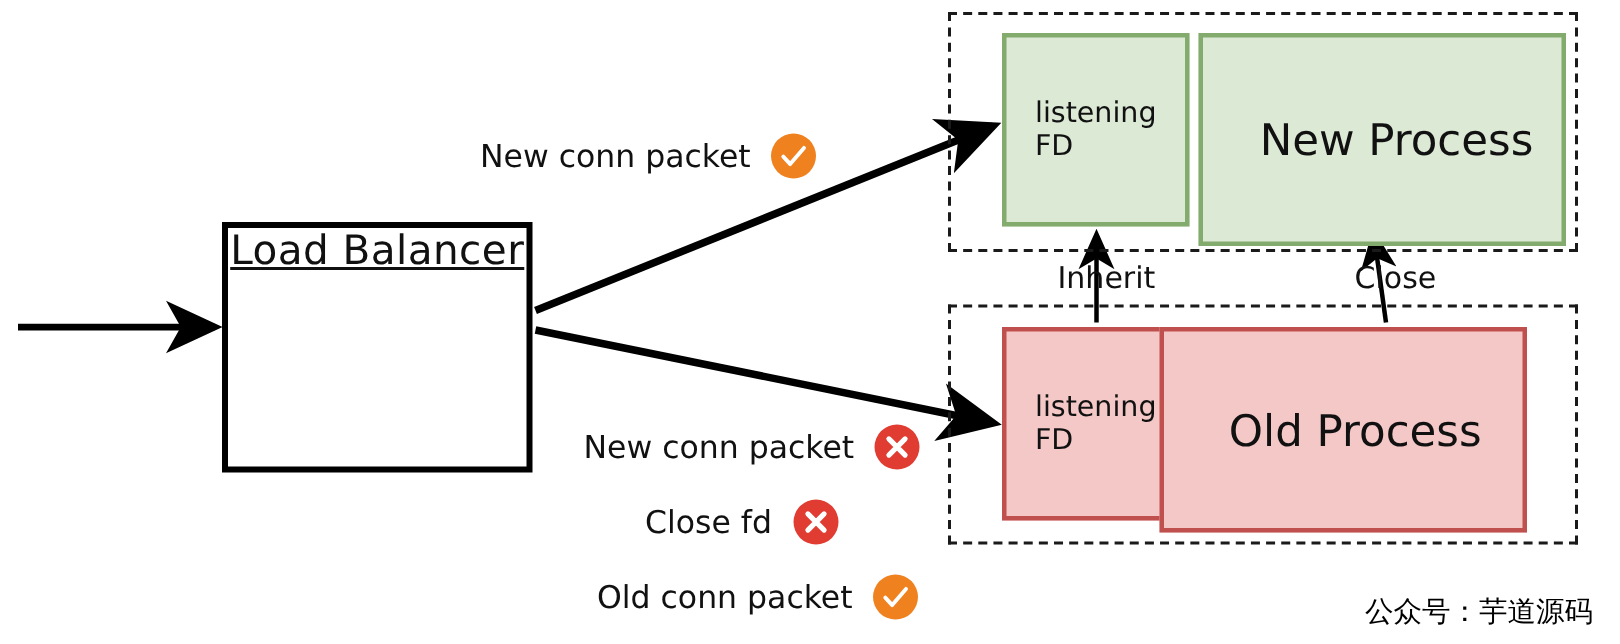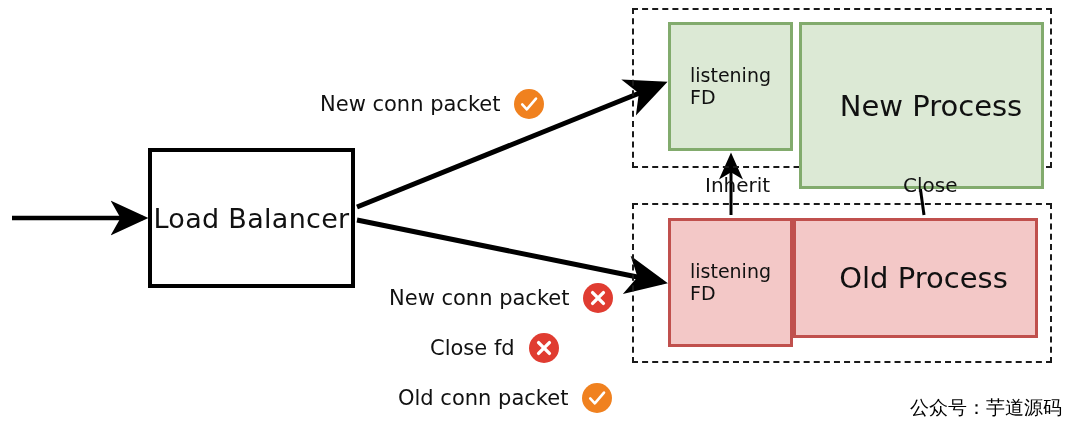--- a/index.html
+++ b/index.html
@@ -28,27 +28,28 @@
     width: 1080px;
     height: 429px;
   }
 
   
   .lb-box {
     position: absolute;
     left: 148px;
     top: 148px;
     width: 207px;
-    height: 140px;
+    height: 167px;
     border: 4px solid #000000;
     background: #ffffff;
     box-sizing: border-box;
     display: flex;
-    align-items: center;
+    align-items: flex-start;
     justify-content: center;
+    text-decoration: underline;
   }
   .lb-label {
     font-size: 27px;
     letter-spacing: 0.3px;
     color: #111111;
     white-space: nowrap;
   }
 
   
   .group {
@@ -65,23 +66,23 @@
     position: absolute;
     box-sizing: border-box;
     display: flex;
     align-items: center;
     justify-content: center;
   }
   .pbox.green { background: #dce9d5; border: 3px solid #82ab6d; }
   .pbox.red   { background: #f3c8c7; border: 3px solid #c0504d; }
 
   .fd-new  { left: 668px; top: 22px;  width: 125px; height: 129px; }
-  .pr-new  { left: 799px; top: 22px;  width: 245px; height: 167px; padding-left: 19px; }
+  .pr-new  { left: 799px; top: 22px;  width: 245px; height: 142px; padding-left: 19px; }
   .fd-old  { left: 668px; top: 218px; width: 125px; height: 129px; }
-  .pr-old  { left: 793px; top: 218px; width: 245px; height: 120px; padding-left: 16px; }
+  .pr-old  { left: 773px; top: 218px; width: 245px; height: 137px; padding-left: 16px; }
 
   .fd-text {
     font-size: 19px;
     line-height: 1.15;
     color: #111111;
   }
   .proc-text {
     font-size: 29px;
     color: #111111;
     white-space: nowrap;

